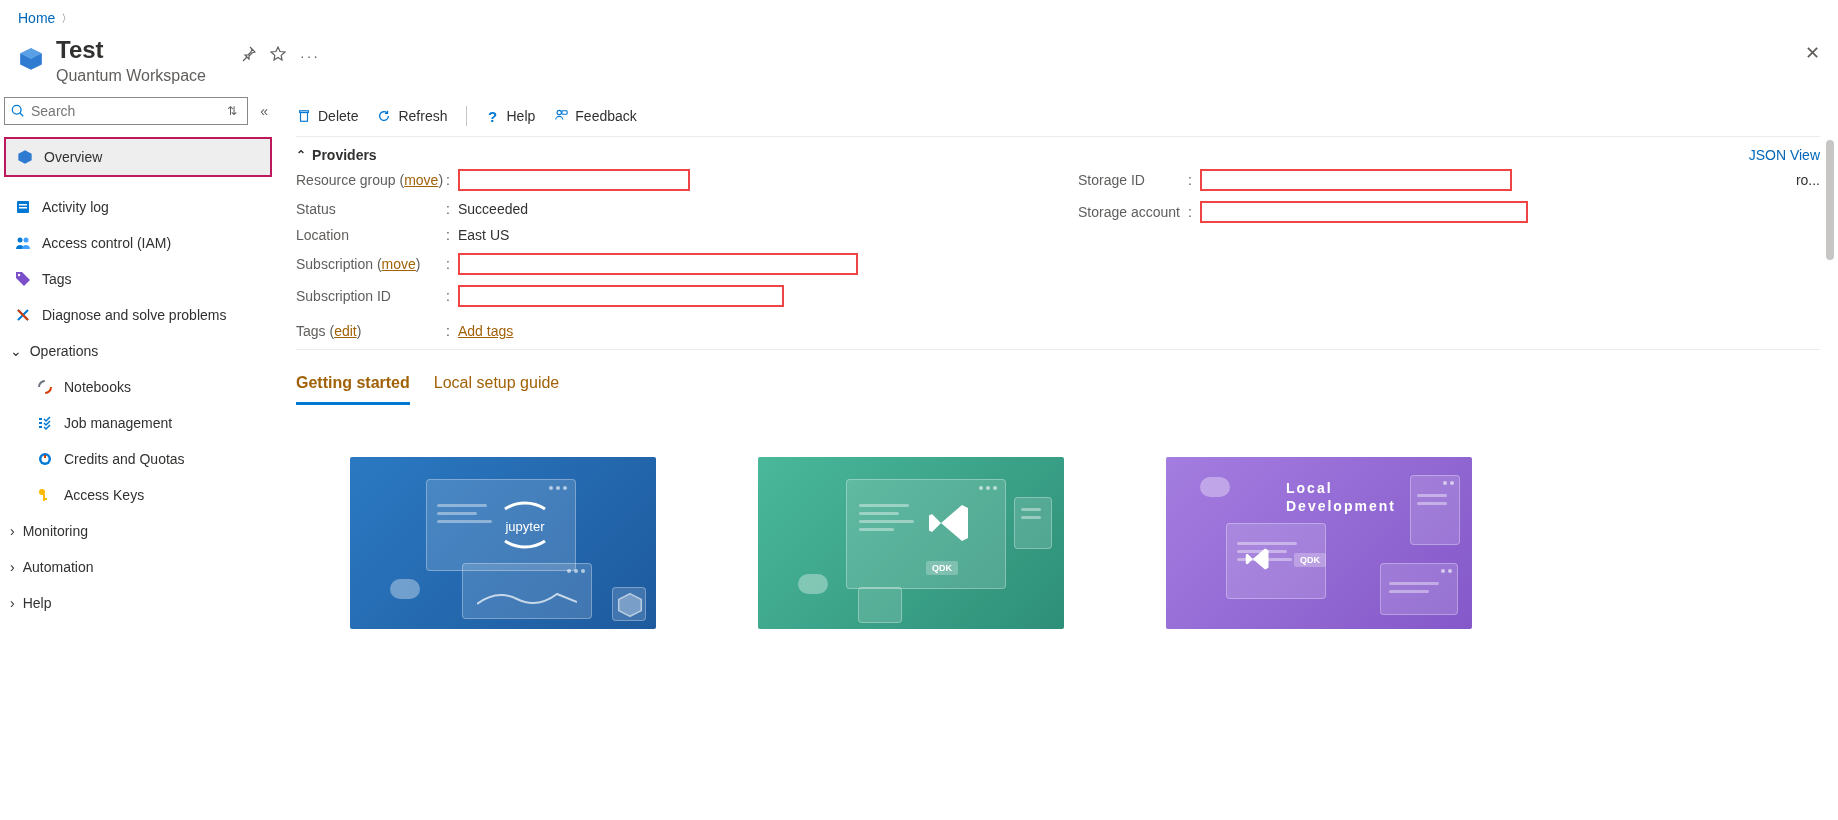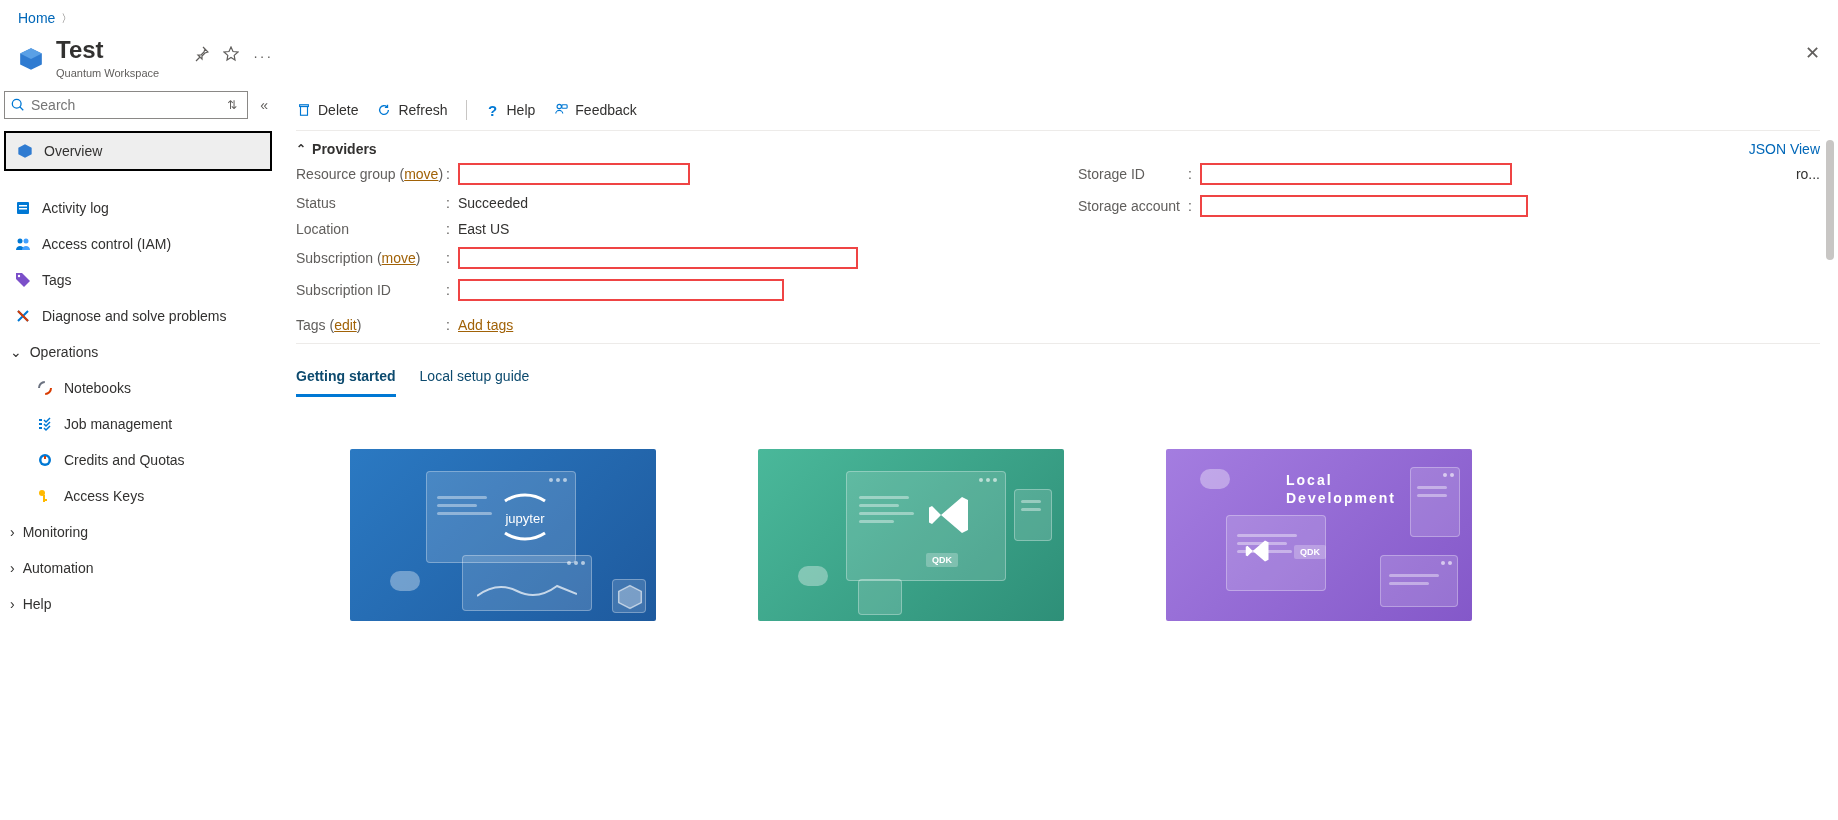--- a/index.html
+++ b/index.html
@@ -9,21 +9,21 @@
 
 .breadcrumb { padding: 10px 0 6px 18px; font-size: 14px; display: flex; align-items: center; gap: 6px;}
 .breadcrumb a { color: #0067b8; text-decoration: none; }
 .breadcrumb .chev { color: #605e5c; font-size: 11px; }
 
 
 .header { display: flex; align-items: flex-start; padding: 4px 18px 12px 18px; position: relative; }
 .res-icon { width: 26px; height: 26px; margin-top: 10px; margin-right: 12px; }
 .res-title { display: flex; flex-direction: column; }
 .res-title h1 { font-size: 24px; font-weight: 600; line-height: 1.2; }
-.res-title .sub { font-size: 11px; color: #605e5c; margin-top: 2px; }
+.res-title .sub { font-size: 16px; color: #605e5c; margin-top: 2px; }
 .header-actions { display: flex; gap: 14px; align-items: center; margin-left: 34px; margin-top: 10px; color: #605e5c; }
 .header-actions .ico { cursor: pointer; color: #605e5c; }
 .close-x { position: absolute; right: 18px; top: 10px; font-size: 18px; color: #605e5c; cursor: pointer; }
 
 
 .layout { display: flex; padding-left: 4px; }
 .sidebar { width: 268px; flex: none; }
 .main { flex: 1; padding-left: 24px; padding-right: 18px; }
 
 
@@ -33,21 +33,21 @@
 .search-box input { border: 0; outline: 0; flex: 1; font-size: 14px; padding-left: 6px; }
 .search-box .sort { color: #605e5c; font-size: 12px; padding: 0 4px;}
 .collapse-btn { color: #605e5c; cursor: pointer; padding: 4px; }
 
 
 .nav-item { display: flex; align-items: center; height: 36px; padding: 0 10px; cursor: pointer; gap: 10px; }
 .nav-item.active { background: #eeeeee; }
 .nav-item .nico { width: 18px; height: 18px; display: flex; align-items: center; justify-content: center; flex: none; }
 .nav-item.sub { padding-left: 32px; }
 .nav-group-hdr { display: flex; align-items: center; height: 36px; padding: 0 6px; cursor: pointer; gap: 8px; }
-.overview-highlight { border: 2px solid #000000; margin-bottom: 19px;}
+.overview-highlight { border: 2px solid #be185d; margin-bottom: 12px;}
 
 
 .toolbar { display: flex; align-items: center; height: 40px; gap: 18px; border-bottom: 1px solid #edebe9; }
 .tbtn { display: flex; align-items: center; gap: 6px; cursor: pointer; font-size: 14px; color: #323130; }
 .tbtn .tic { color: #0078d4; width:16px; height:16px; display:flex; align-items:center; justify-content:center;}
 .tdiv { width: 1px; height: 20px; background: #c8c6c4; }
 
 
 .essentials-hdr { display: flex; align-items: center; justify-content: space-between; padding: 10px 0 6px 0;}
 .essentials-hdr .lbl { display: flex; align-items: center; gap: 6px; font-weight: 600; cursor: pointer; }
@@ -56,21 +56,21 @@
 .ecol { flex: 1; display: flex; flex-direction: column; gap: 10px; }
 .erow { display: flex; align-items: center; font-size: 14px; color: #605e5c; }
 .erow .k { width: 150px; flex: none; }
 .erow .colon { width: 12px; flex: none; }
 .erow .v { color: #323130; }
 .erow a { color: #a16207; text-decoration: underline; }
 .redbox { border: 2px solid #ef4444; height: 22px; display: inline-block; }
 
 
 .tabs { display: flex; gap: 24px; margin-top: 18px; border-bottom: 0; }
-.tab { padding: 6px 0 10px 0; font-size: 14px; color: #0c4a6e; cursor: pointer; }
+.tab { padding: 6px 0 10px 0; font-size: 16px; color: #a16207; cursor: pointer; }
 .tab.active { font-weight: 600; border-bottom: 3px solid #0078d4; }
 
 
 .cards { display: flex; gap: 102px; margin-top: 52px; padding-left: 54px; }
 .card { width: 306px; height: 172px; border-radius: 2px; position: relative; overflow: hidden; }
 .card.blue { background: linear-gradient(135deg, #2b79c2 0%, #1e5a9e 100%); }
 .card.teal { background: linear-gradient(135deg, #4ab89a 0%, #2e8f78 100%); }
 .card.purple { background: linear-gradient(135deg, #a47de0 0%, #8458c9 100%); }
 .card .win { position:absolute; background: rgba(255,255,255,0.15); border: 1px solid rgba(255,255,255,0.3); border-radius: 4px; }
 .card .cloud { position:absolute; width:30px; height:20px; background: rgba(255,255,255,0.35); border-radius: 10px; }

